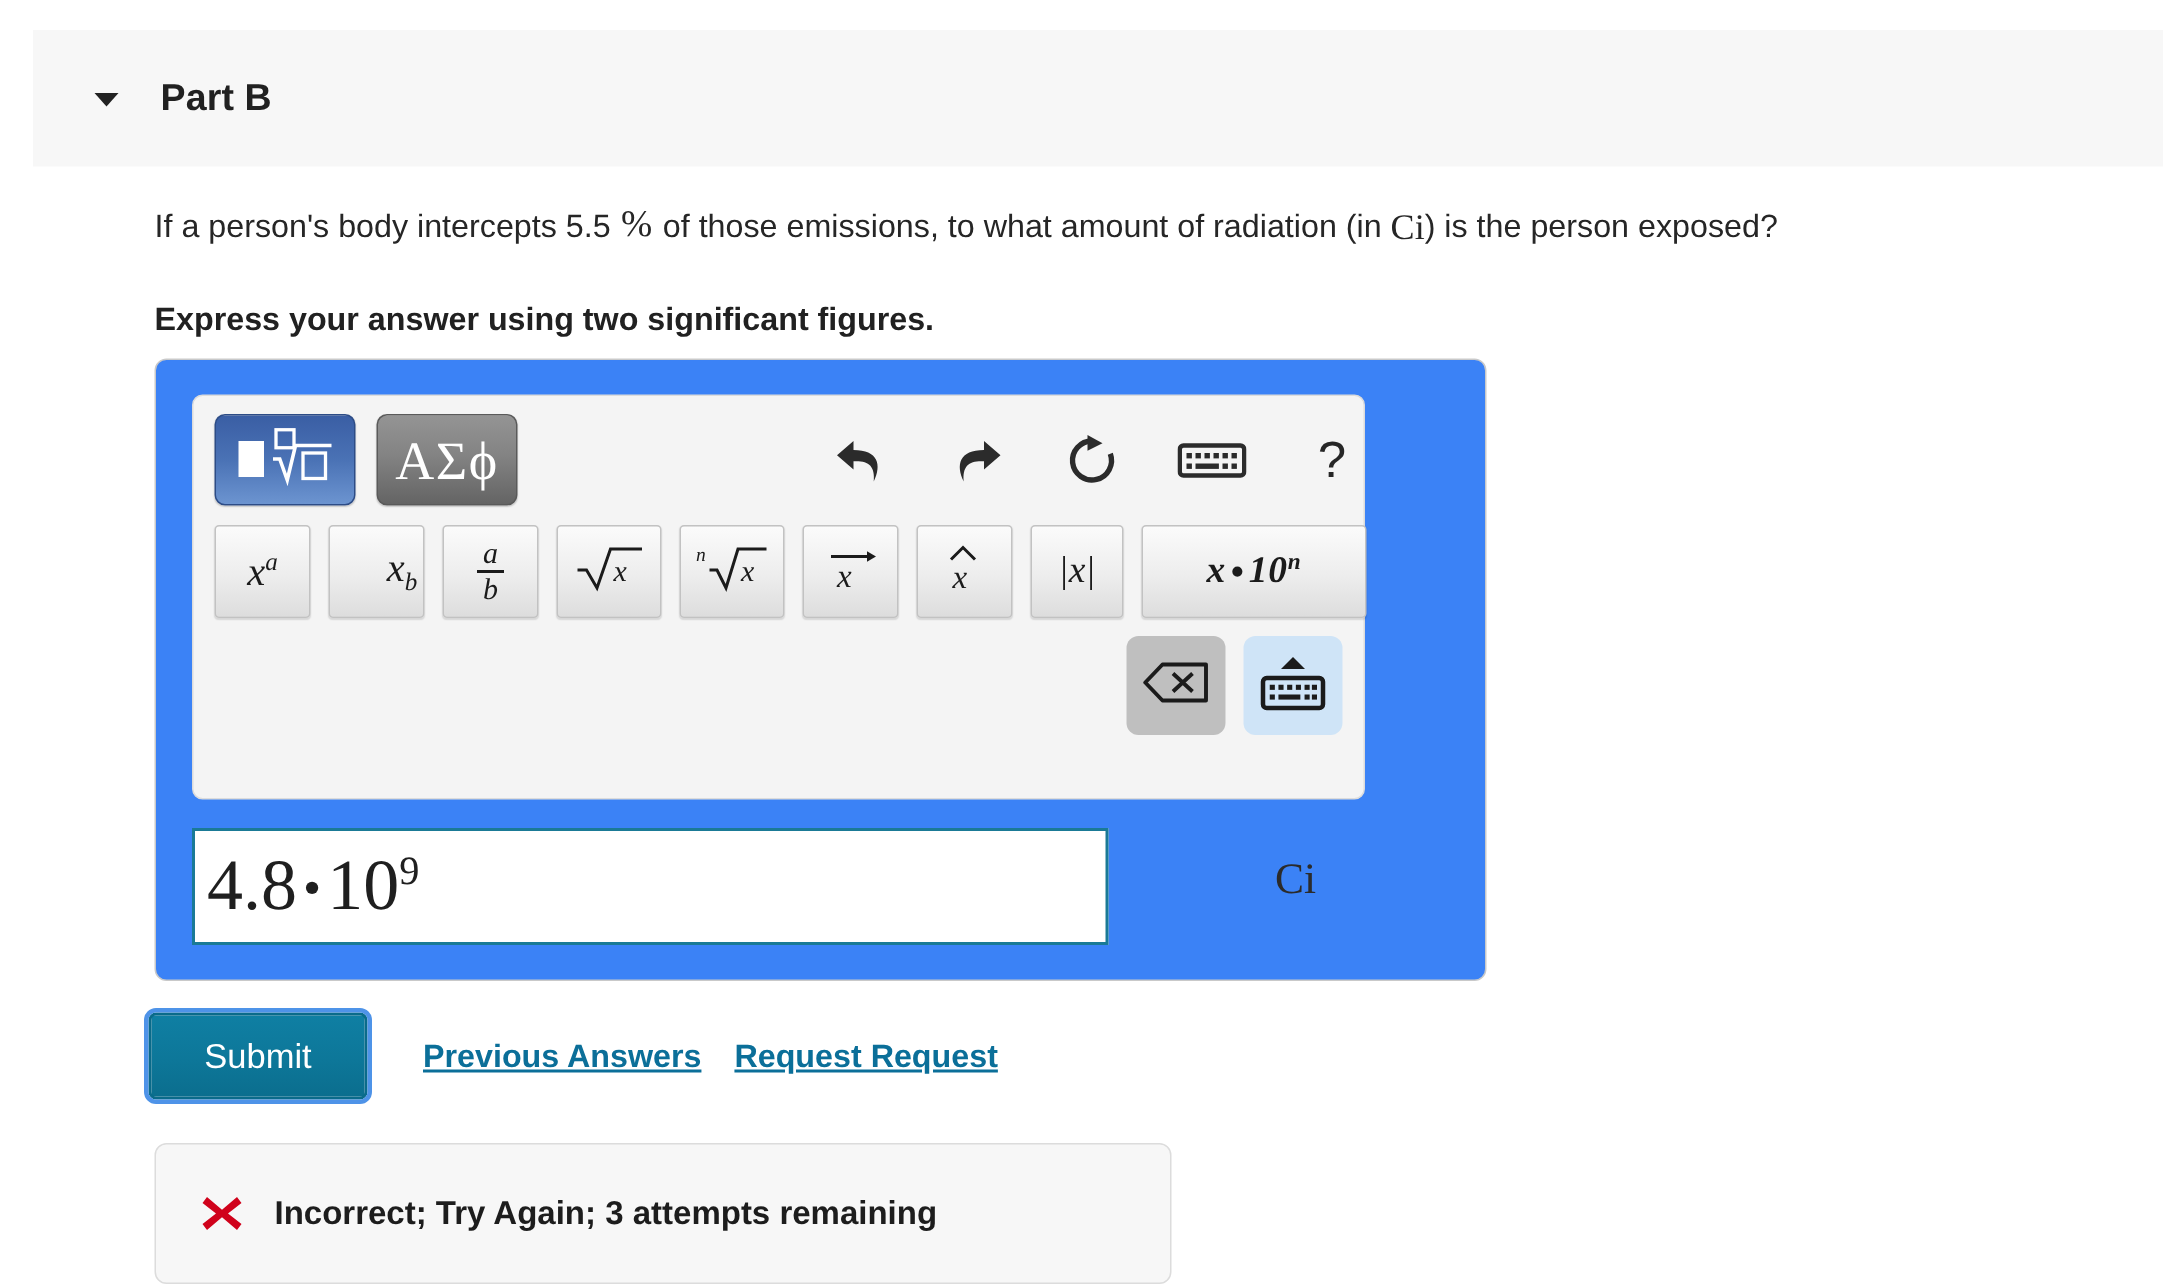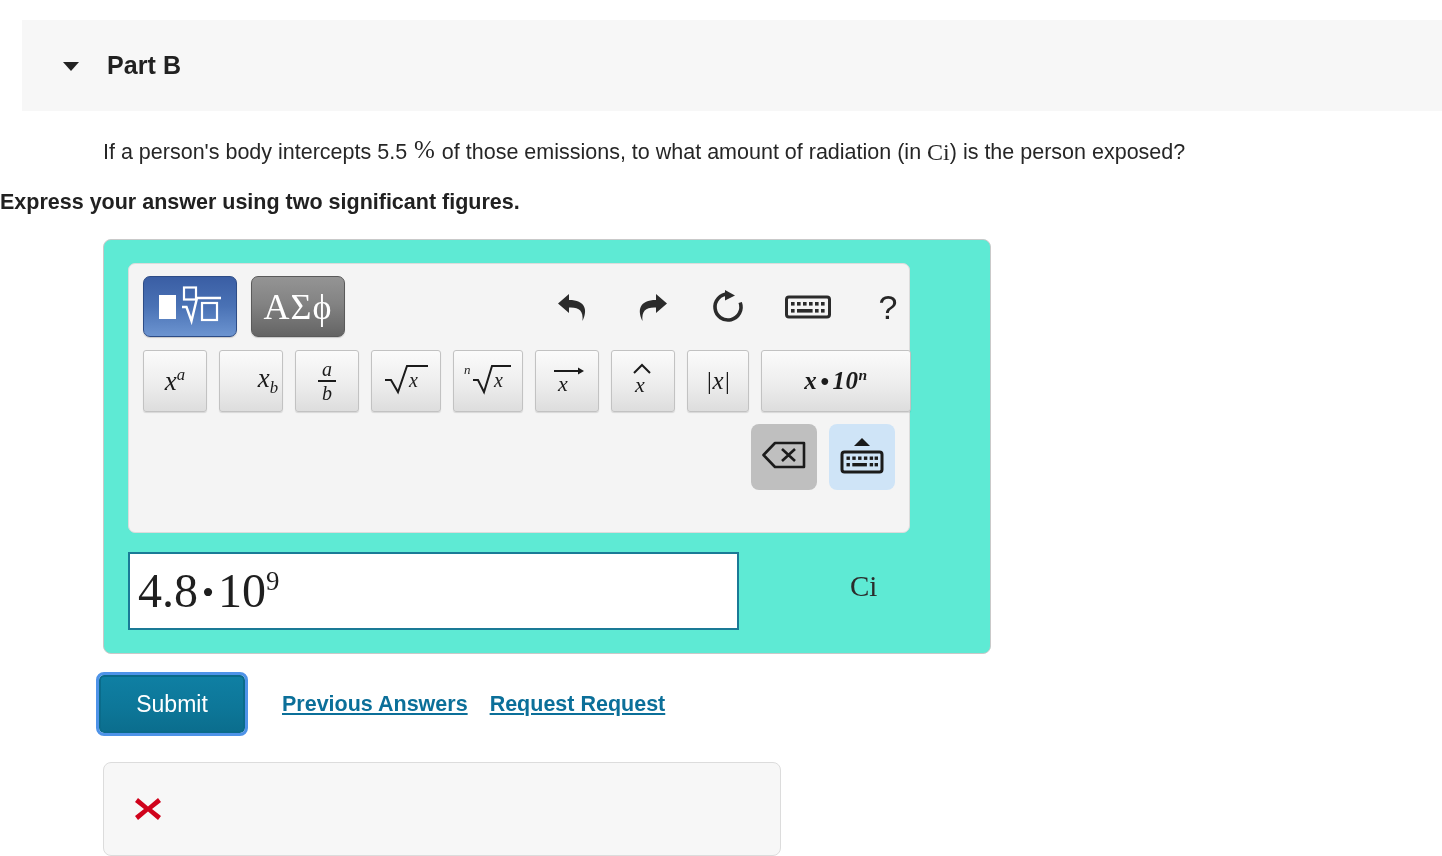--- a/index.html
+++ b/index.html
@@ -46,34 +46,35 @@
     margin-top: 24px;
     white-space: nowrap;
   }
   .mathserif {
     font-family: "Liberation Serif", serif;
     font-size: 24px;
     vertical-align: -1px;
   }
   .mathserif.pct { font-size: 25px; vertical-align: 1px; padding: 0 1px; }
   .qprompt {
+    padding-left: 103px;
     font-size: 21.5px;
     font-weight: bold;
     color: #212121;
-    margin-top: 23px;
+    margin-top: 34px;
   }
 
   
   .answer-box {
     position: absolute;
     left: 103px; top: 239px;
     width: 888px; height: 415px;
     border: 1px solid #c9c9c9;
     border-radius: 8px;
-    background: #5eead4;
+    background: #3b82f6;
   }
 
   
   .mathbar {
     position: absolute;
     left: 24px; top: 23px;
     width: 782px; height: 270px;
     background: #f4f4f4;
     border: 1px solid #dcdcdc;
     border-radius: 7px;
@@ -422,15 +423,16 @@
     <a class="link first">Previous Answers</a>
     <a class="link second">Request Request</a>
   </div>
 
   <div class="feedback">
     <span class="xmark">
       <svg width="30" height="30" viewBox="0 0 30 30">
         <path d="M5 4 L15 12.5 L25 4 L28 8 L19 15 L28 22 L25 26 L15 17.5 L5 26 L2 22 L11 15 L2 8 Z" fill="#d0021b"></path>
       </svg>
     </span>
+    <span class="fbtext">Incorrect; Try Again; 3 attempts remaining</span>
   </div>
 
 </div>
 
 </body></html>

